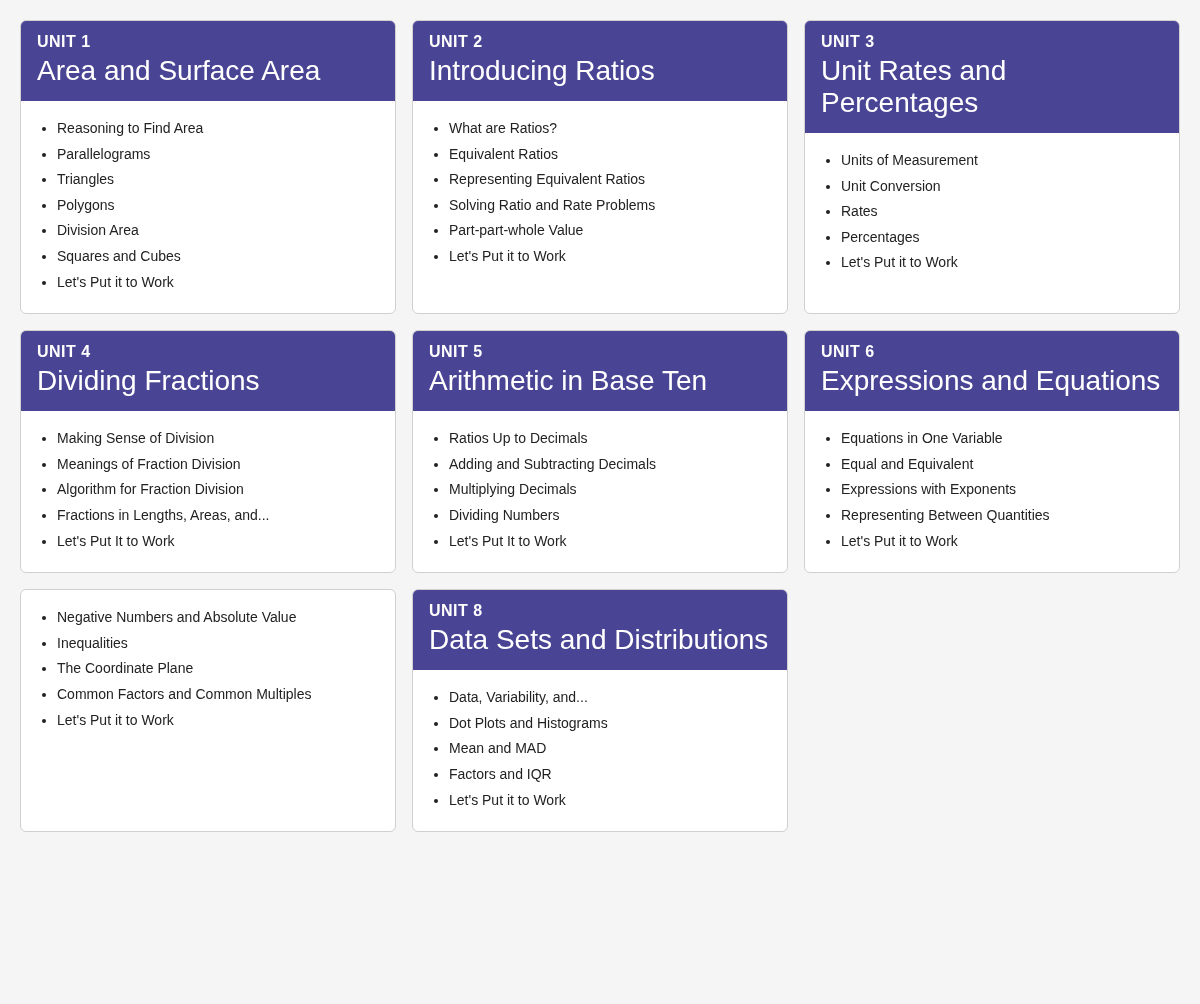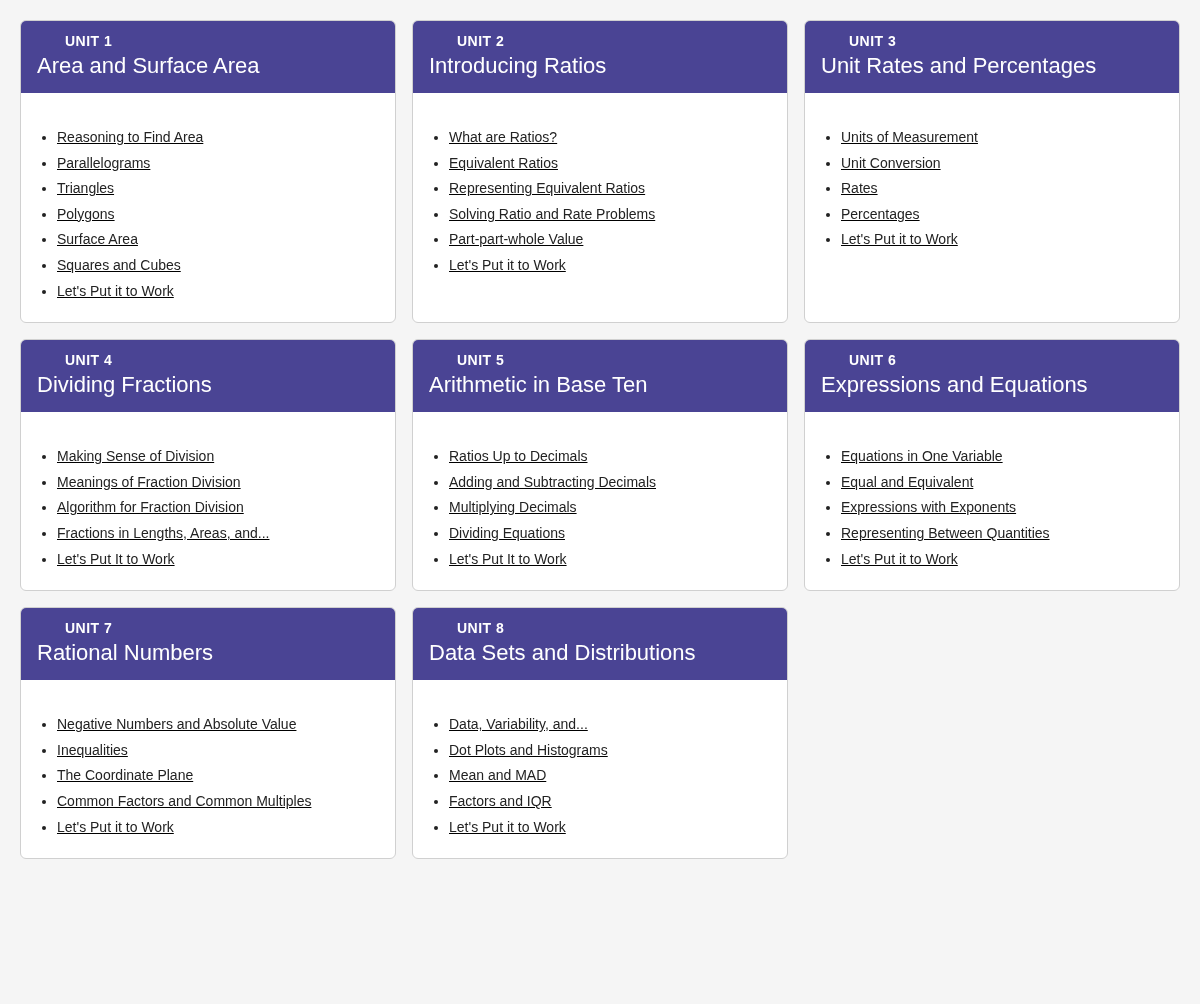--- a/index.html
+++ b/index.html
@@ -20,36 +20,34 @@
       border: 1px solid #d0d0d0;
       border-radius: 6px;
       overflow: hidden;
     }
     .card-header {
       background: #4a4494;
       color: #fff;
       padding: 12px 16px 14px 16px;
     }
     .card-header .unit-label {
-      font-size: 14px;
+      font-size: 16px;
       font-weight: 700;
       letter-spacing: 0.5px;
       text-transform: uppercase;
       font-family: Arial, sans-serif;
       margin-bottom: 4px;
-      margin-left: 28px;
     }
     .card-header .unit-title {
-      font-size: 22px;
+      font-size: 28px;
       font-weight: 300;
       font-family: Arial, sans-serif;
     }
     .card-body {
-      padding: 32px 16px 18px 16px;
-      text-decoration: underline;
+      padding: 15px 16px 18px 16px;
     }
     .card-body ul {
       list-style: disc;
       padding-left: 20px;
     }
     .card-body ul li {
       font-size: 14px;
       color: #222;
       padding: 3px 0;
       font-family: Arial, sans-serif;
@@ -64,21 +62,21 @@
       <div class="card-header">
         <div class="unit-label">UNIT 1</div>
         <div class="unit-title">Area and Surface Area</div>
       </div>
       <div class="card-body">
         <ul>
           <li>Reasoning to Find Area</li>
           <li>Parallelograms</li>
           <li>Triangles</li>
           <li>Polygons</li>
-          <li>Surface Area</li>
+          <li>Division Area</li>
           <li>Squares and Cubes</li>
           <li>Let's Put it to Work</li>
         </ul>
       </div>
     </div>
     <div class="card">
       <div class="card-header">
         <div class="unit-label">UNIT 2</div>
         <div class="unit-title">Introducing Ratios</div>
       </div>
@@ -126,45 +124,41 @@
     <div class="card">
       <div class="card-header">
         <div class="unit-label">UNIT 5</div>
         <div class="unit-title">Arithmetic in Base Ten</div>
       </div>
       <div class="card-body">
         <ul>
           <li>Ratios Up to Decimals</li>
           <li>Adding and Subtracting Decimals</li>
           <li>Multiplying Decimals</li>
-          <li>Dividing Equations</li>
+          <li>Dividing Numbers</li>
           <li>Let's Put It to Work</li>
         </ul>
       </div>
     </div>
     <div class="card">
       <div class="card-header">
         <div class="unit-label">UNIT 6</div>
         <div class="unit-title">Expressions and Equations</div>
       </div>
       <div class="card-body">
         <ul>
           <li>Equations in One Variable</li>
           <li>Equal and Equivalent</li>
           <li>Expressions with Exponents</li>
           <li>Representing Between Quantities</li>
           <li>Let's Put it to Work</li>
         </ul>
       </div>
     </div>
     <div class="card">
-      <div class="card-header">
-        <div class="unit-label">UNIT 7</div>
-        <div class="unit-title">Rational Numbers</div>
-      </div>
       <div class="card-body">
         <ul>
           <li>Negative Numbers and Absolute Value</li>
           <li>Inequalities</li>
           <li>The Coordinate Plane</li>
           <li>Common Factors and Common Multiples</li>
           <li>Let's Put it to Work</li>
         </ul>
       </div>
     </div>

